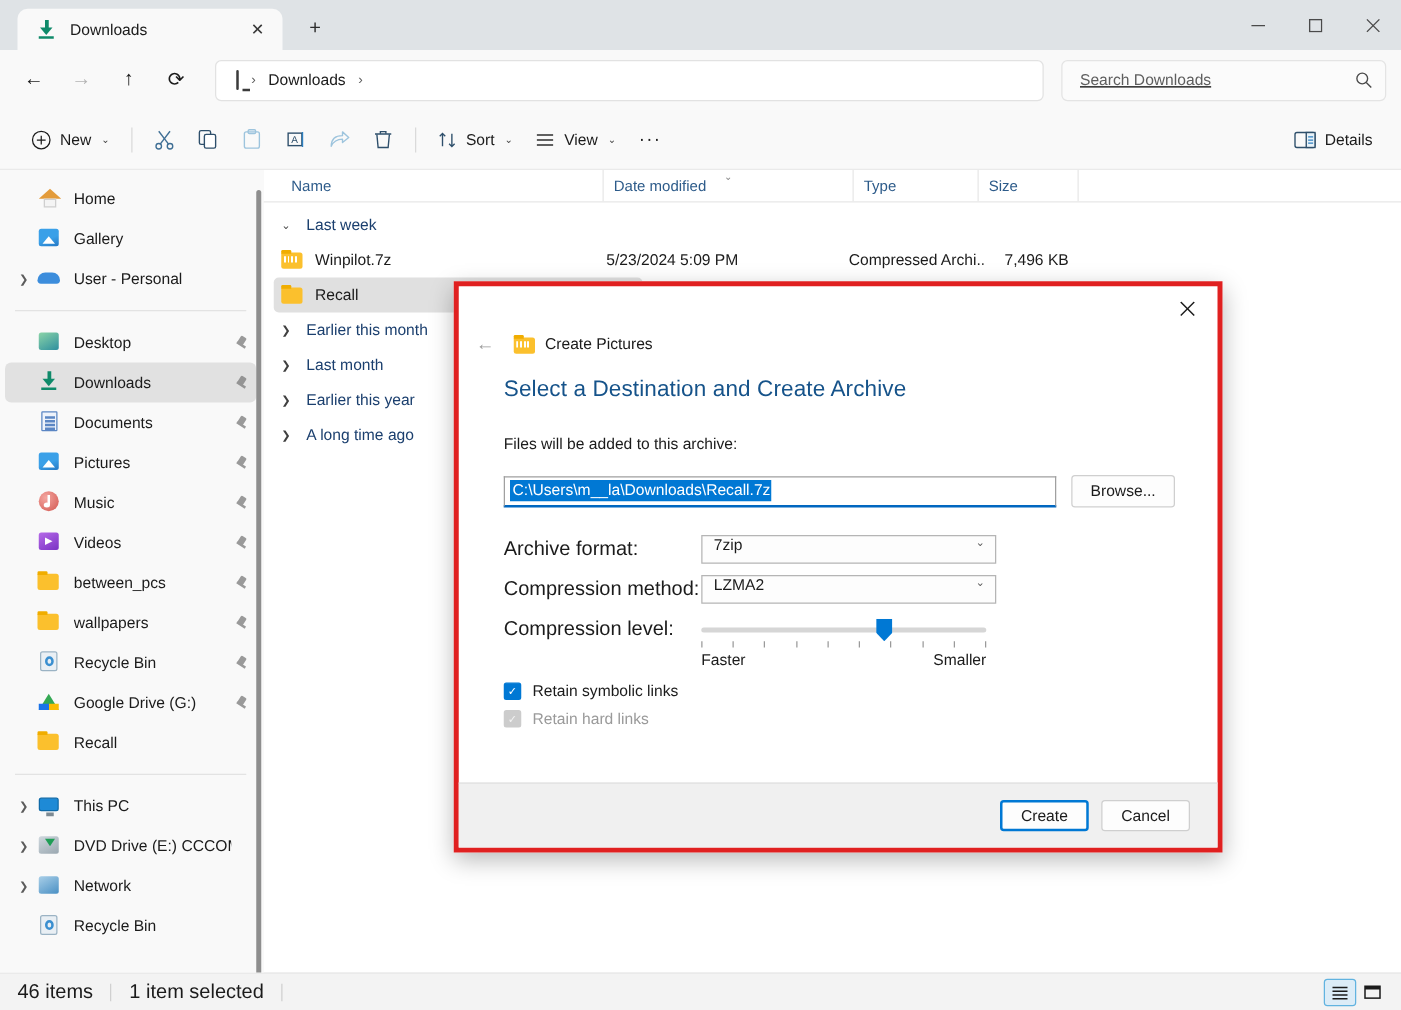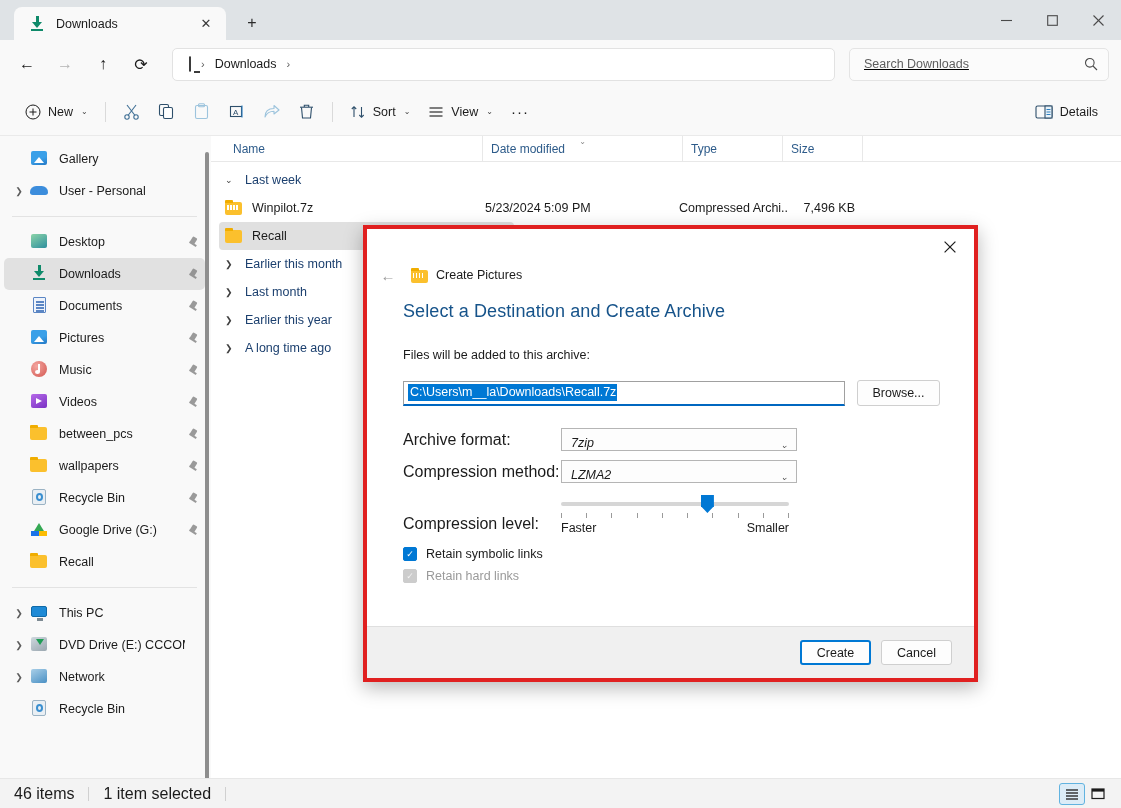--- a/index.html
+++ b/index.html
@@ -250,23 +250,23 @@
     font-size: 12.5px; color: #1b1b1b;
     display: flex; align-items: center; justify-content: center;
   }
   .btn.light { background: #fdfdfd; border-color: #cfcfcf; }
 
   .frow2 { display: flex; align-items: center; margin-bottom: 9px; }
   .fl-label { width: 158px; font-size: 16px; color: #1b1b1b; }
   .select {
     width: 236px; height: 23px;
     border: 1px solid #b5b5b5; background: #fdfdfd;
-    display: flex; align-items: flex-end;
+    display: flex; align-items: flex-start;
     padding: 0 8px 0 9px;
-    font-size: 12.5px; color: #1b1b1b; font-style: italic;
+    font-size: 12.5px; color: #1b1b1b;
   }
   .select .sel-val { flex: 1; }
   .select .sel-chev { font-size: 9px; color: #555; }
 
   .slider-wrap { width: 228px; position: relative; height: 40px; }
   .slider-track {
     position: absolute; left: 0; top: 10px;
     width: 228px; height: 4px; background: #d6d6d6; border-radius: 2px;
   }
   .slider-thumb {
@@ -554,20 +554,30 @@
     </div>
   </div>
 
   <div class="body">
 
     <div class="sidebar">
       <div id="sb-list">
           <div class="sb-item">
             <span class="sb-exp"></span>
             <span class="sb-ico">
+              <span class="ico-home">
+                <i></i>
+              </span>
+            </span>
+            <span class="sb-text">Home</span>
+            <span class="sb-pin"></span>
+          </div>
+          <div class="sb-item">
+            <span class="sb-exp"></span>
+            <span class="sb-ico">
               <span class="ico-pic">
                 <i></i>
               </span>
             </span>
             <span class="sb-text">Gallery</span>
             <span class="sb-pin"></span>
           </div>
           <div class="sb-item">
             <span class="sb-exp">❯</span>
             <span class="sb-ico">
@@ -867,21 +877,21 @@
 
     <div class="frow2">
       <span class="fl-label">Compression method:</span>
       <div class="select">
         <span class="sel-val">LZMA2</span>
         <span class="sel-chev">⌄</span>
       </div>
     </div>
 
     <div class="frow2" style="align-items:flex-start;margin-bottom:14px;">
-      <span class="fl-label" style="padding-top:3px;margin-top:20px;">Compression level:</span>
+      <span class="fl-label" style="padding-top:3px;">Compression level:</span>
       <div class="slider-wrap">
         <div class="slider-track"></div>
         <div class="slider-thumb" id="slider-thumb" style="left: 139.92px;"></div>
         <div class="slider-ticks" id="slider-ticks">
             <i></i>
             <i></i>
             <i></i>
             <i></i>
             <i></i>
             <i></i>

